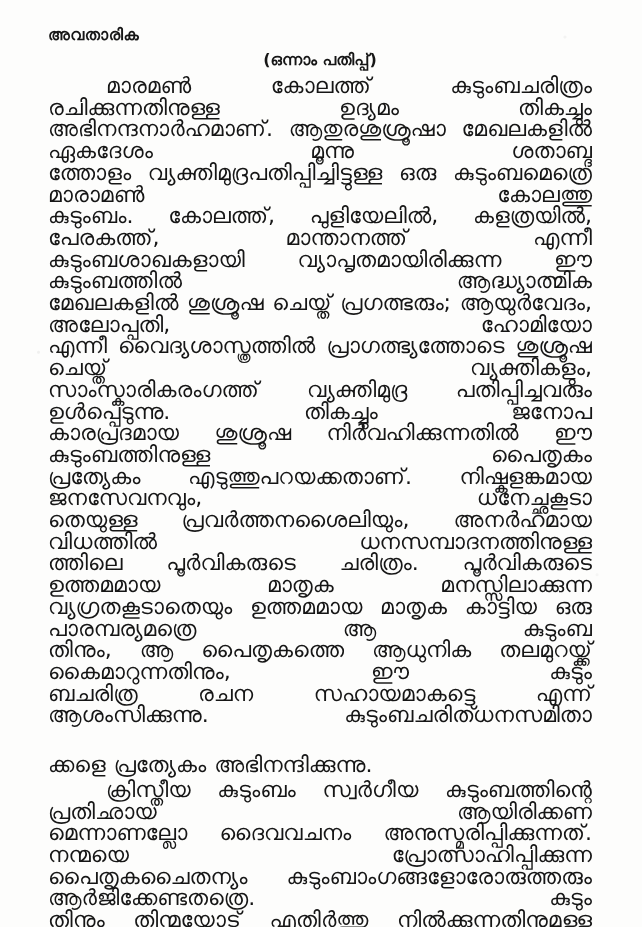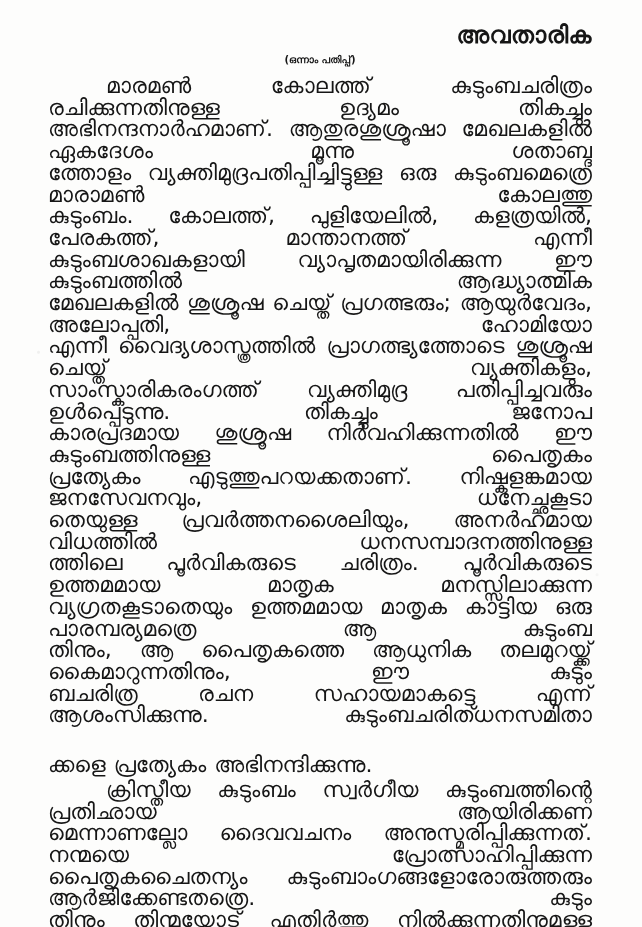--- a/index.html
+++ b/index.html
@@ -21,29 +21,29 @@
     background:
       radial-gradient(circle at 88% 4%, rgba(0,0,0,0.04) 0 1px, transparent 2px),
       radial-gradient(circle at 6% 38%, rgba(0,0,0,0.05) 0 1px, transparent 2px),
       radial-gradient(circle at 93% 62%, rgba(0,0,0,0.03) 0 1px, transparent 2px),
       #fdfdfc;
     box-sizing: border-box;
     padding: 20px 50px 0 48px;
   }
   .doc-title {
     margin: 0;
-    text-align: right;
-    font-size: 24px;
+    text-align: left;
+    font-size: 16px;
     font-weight: bold;
     letter-spacing: 0.5px;
     line-height: 30px;
   }
   .doc-subtitle {
     text-align: center;
-    font-size: 10px;
+    font-size: 16px;
     font-weight: bold;
     line-height: 18px;
     margin-top: 1px;
   }
   .body-text {
     margin-top: 6px;
   }
   .paragraph {
     margin: 0 0 3px 0;
   }

